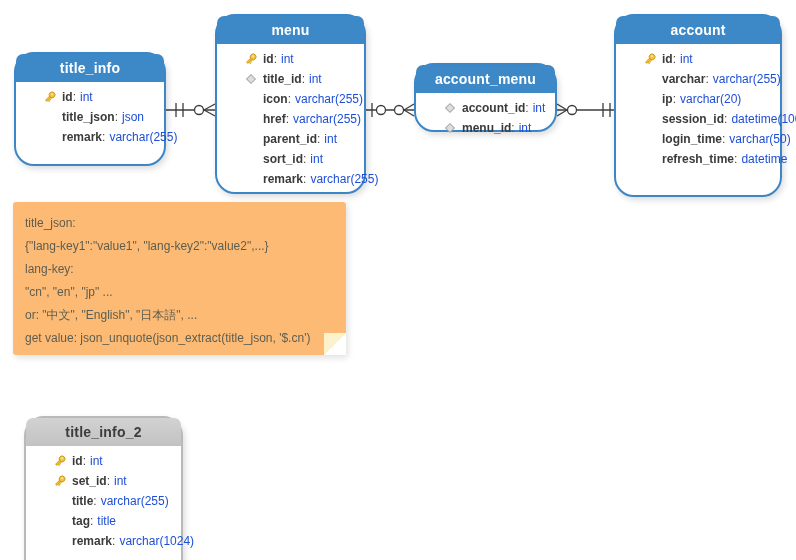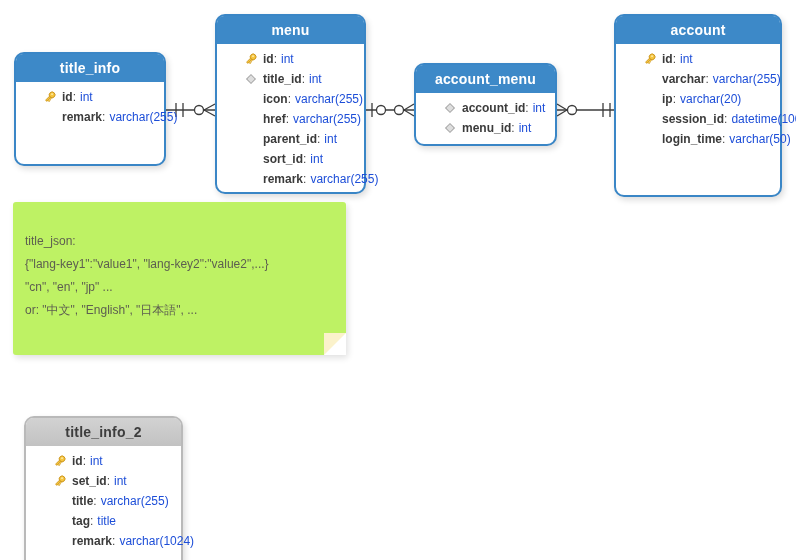--- a/index.html
+++ b/index.html
@@ -6,21 +6,21 @@
   .canvas{
     position:relative;width:796px;height:560px;background:#ffffff;overflow:hidden;
     font-family:"Liberation Sans","DejaVu Sans",sans-serif;
   }
   .connectors{position:absolute;left:0;top:0;z-index:1;}
   .connectors line{stroke:#3c3c3c;stroke-width:1.3;}
   .connectors circle{fill:#ffffff;stroke:#3c3c3c;stroke-width:1.3;}
 
   .table{
     position:absolute;z-index:2;box-sizing:border-box;background:#ffffff;
-    border:2px solid #3a86c6;border-radius:10px;
+    border:2px solid #3a86c6;border-radius:20px;
     box-shadow:2px 3px 6px rgba(0,0,0,0.14);
   }
   .thead{
     height:28px;line-height:28px;background:#3d89c8;
     background:linear-gradient(#479
 2cf,#3884c4);
     border-radius:7px 7px 0 0;border-bottom:3px solid #ffffff;
     color:#ffffff;font-size:14px;font-weight:bold;text-align:center;
     letter-spacing:0.2px;
   }
@@ -28,23 +28,23 @@
   .table.gray .thead{background:#c7c7c7;background:linear-gradient(#d2d2d2,#c2c2c2);color:#3d3d3d;}
   .tbody{padding:2px 6px 6px 6px;margin-left:20px;}
   .field{height:20px;display:flex;align-items:center;}
   .fi{width:15px;height:14px;flex:0 0 15px;margin-right:5px;display:inline-flex;align-items:center;justify-content:center;}
   .fname{font-size:12px;font-weight:bold;color:#3b3b3b;white-space:nowrap;}
   .fname::after{content:":";font-weight:normal;color:#4a4a4a;}
   .ftype{font-size:12px;color:#1d4ed8;margin-left:4px;white-space:nowrap;}
 
   .note{
     position:absolute;left:13px;top:202px;width:333px;height:153px;z-index:2;
-    box-sizing:border-box;background:#bef264;border-radius:3px;
+    box-sizing:border-box;background:#fdba74;border-radius:3px;
     box-shadow:2px 3px 6px rgba(0,0,0,0.12);
-    padding:28px 12px;color:#5d5e50;font-size:12px;
+    padding:10px 12px;color:#5d5e50;font-size:12px;
   }
   .note .nline{line-height:23px;white-space:nowrap;}
   .note::after{
     content:"";position:absolute;right:0;bottom:0;width:0;height:0;
     border-top:22px solid #fbf2cb;border-right:22px solid #ffffff;
   }
 </style>
 </head>
 <body>
 
@@ -90,20 +90,25 @@
                 <circle cx="10" cy="7" r="2.9" fill="#f6c63f" stroke="#c9941f" stroke-width="0.9"></circle>
                 <circle cx="10.5" cy="6.4" r="0.9" fill="#fdeeb5"></circle>
               </g>
             </svg>
           </span>
         <span class="fname">id</span>
         <span class="ftype">int</span>
       </div>
       <div class="field">
         <span class="fi"></span>
+        <span class="fname">title_json</span>
+        <span class="ftype">json</span>
+      </div>
+      <div class="field">
+        <span class="fi"></span>
         <span class="fname">remark</span>
         <span class="ftype">varchar(255)</span>
       </div>
     </div>
   </div>
 
   <div class="table" style="left:215px;top:14px;width:151px;height:180px;">
     <div class="thead">menu</div>
     <div class="tbody">
       <div class="field">
@@ -151,21 +156,21 @@
         <span class="ftype">int</span>
       </div>
       <div class="field">
         <span class="fi"></span>
         <span class="fname">remark</span>
         <span class="ftype">varchar(255)</span>
       </div>
     </div>
   </div>
 
-  <div class="table" style="left:414px;top:63px;width:143px;height:83px;">
+  <div class="table" style="left:414px;top:63px;width:143px;height:69px;">
     <div class="thead">account_menu</div>
     <div class="tbody">
       <div class="field">
         <span class="fi">
             <svg width="12" height="12" viewBox="0 0 12 12">
               <rect x="2.9" y="2.9" width="6.2" height="6.2" transform="rotate(45 6 6)" fill="#dedede" stroke="#a6a6a6" stroke-width="1"></rect>
             </svg>
           </span>
         <span class="fname">account_id</span>
         <span class="ftype">int</span>
@@ -212,29 +217,36 @@
       </div>
       <div class="field">
         <span class="fi"></span>
         <span class="fname">session_id</span>
         <span class="ftype">datetime(100)</span>
       </div>
       <div class="field">
         <span class="fi"></span>
         <span class="fname">login_time</span>
         <span class="ftype">varchar(50)</span>
+      </div>
+      <div class="field">
+        <span class="fi"></span>
+        <span class="fname">refresh_time</span>
+        <span class="ftype">datetime</span>
       </div>
     </div>
   </div>
 
   <div class="note">
     <div class="nline">title_json:</div>
     <div class="nline">{"lang-key1":"value1", "lang-key2":"value2",...}</div>
+    <div class="nline">lang-key:</div>
     <div class="nline">"cn", "en", "jp" ...</div>
     <div class="nline">or: "中文", "English", "日本語", ...</div>
+    <div class="nline">get value: json_unquote(json_extract(title_json, '$.cn')</div>
   </div>
 
   <div class="table gray" style="left:24px;top:416px;width:159px;height:184px;">
     <div class="thead">title_info_2</div>
     <div class="tbody">
       <div class="field">
         <span class="fi">
             <svg width="14" height="14" viewBox="0 0 14 14">
               <g transform="rotate(-45 7 7)">
                 <rect x="1.5" y="6.1" width="7.5" height="1.9" rx="0.9" fill="#f6c63f" stroke="#c9941f" stroke-width="0.8"></rect>

